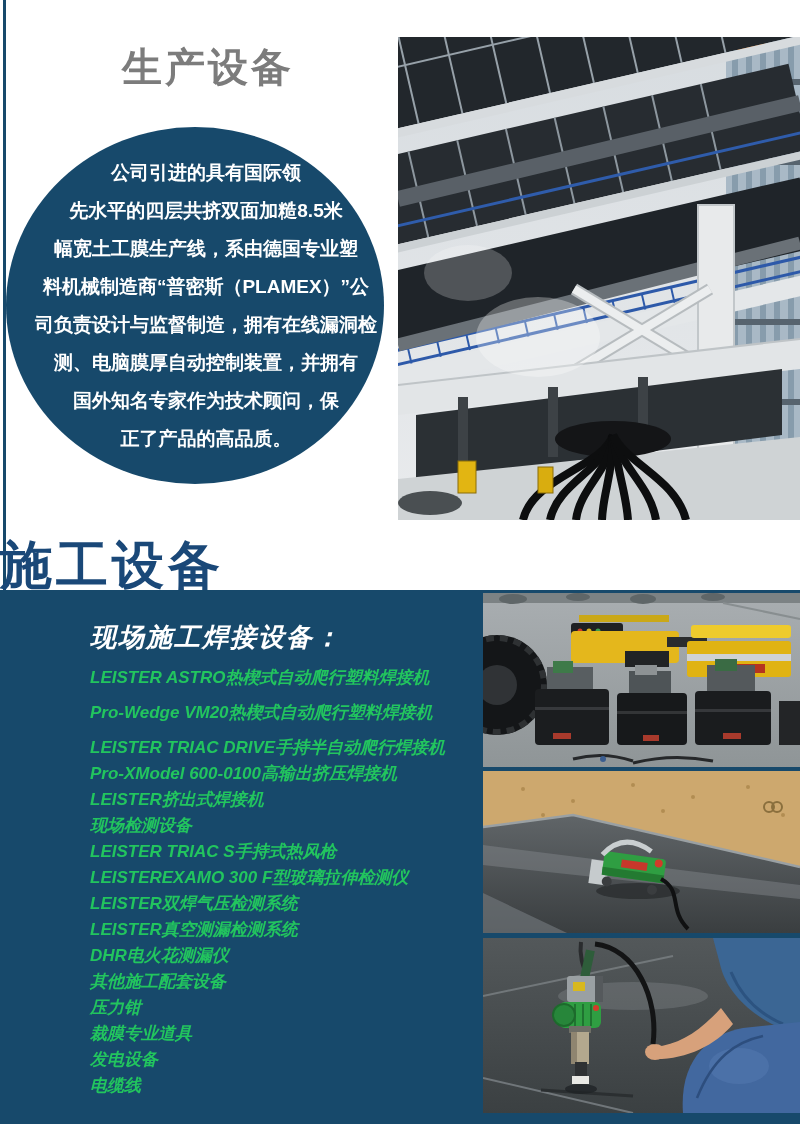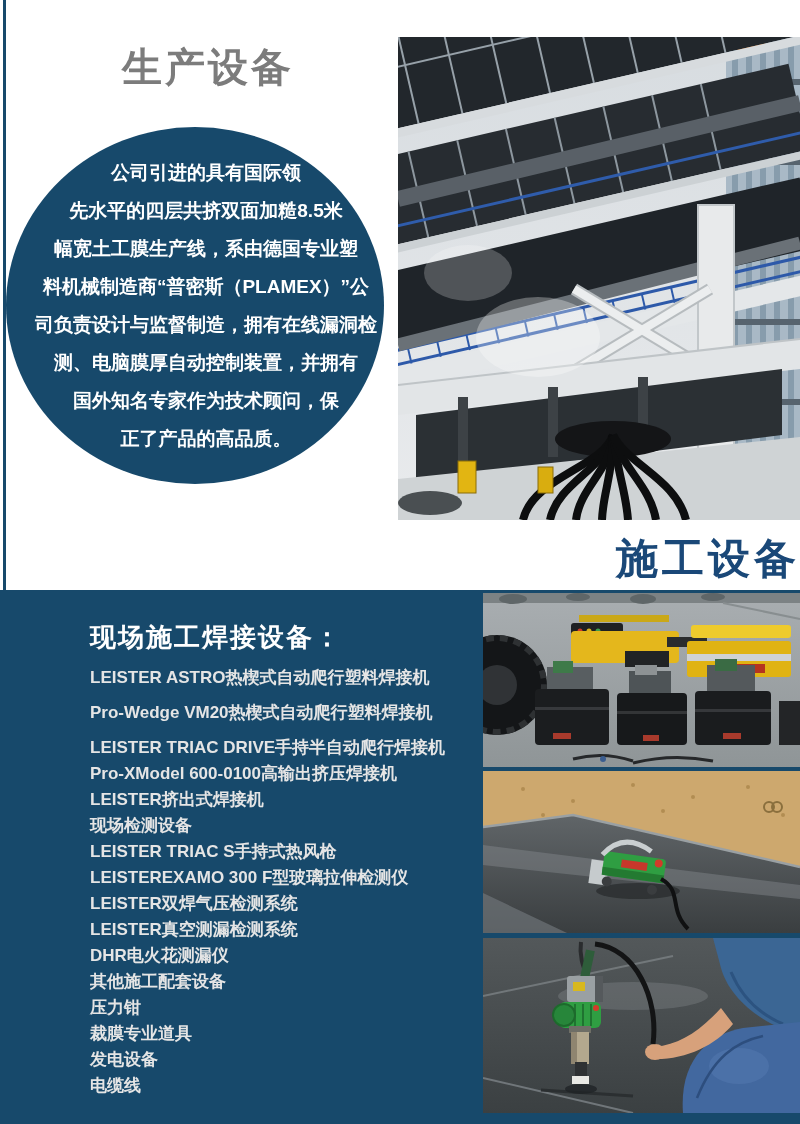--- a/index.html
+++ b/index.html
@@ -24,32 +24,32 @@
   }
   .circle-lines { text-align:center; }
   .circle-line {
     display:block; color:#ffffff; font-weight:bold;
     font-size:19px; line-height:38px; white-space:nowrap;
   }
 
   .factory-photo { position:absolute; left:398px; top:37px; width:402px; height:483px; display:block; }
 
   .cons-title {
-    position:absolute; left:0; top:531px; width:800px; text-align:right;
-    font-size:42px; font-weight:bold; color:#1a4878; letter-spacing:4px;
-  }
-
-  .dark-section { position:absolute; left:0; top:590px; width:800px; height:534px; background:#17496b; }
+    position:absolute; left:0; top:531px; width:800px; text-align:left;
+    font-size:52px; font-weight:bold; color:#1a4878; letter-spacing:4px;
+  }
+
+  .dark-section { position:absolute; left:0; top:590px; width:800px; height:534px; background:#17496b;font-style:italic; }
   .list-heading {
     position:absolute; left:90px; top:30px;
     font-size:26px; font-weight:bold; color:#ffffff; letter-spacing:2px; white-space:nowrap;
   }
   .equip-list { position:absolute; left:90px; top:78px; width:390px; }
   .equip-item {
-    color:#e5e5e5; font-weight:bold; font-size:17px; line-height:20px;
+    color:#22c55e; font-weight:bold; font-size:17px; line-height:20px;
     margin-bottom:6px; white-space:nowrap;
   }
   .equip-item:nth-child(1), .equip-item:nth-child(2) { margin-bottom:15px; }
 
   .photo { position:absolute; left:483px; width:317px; display:block; }
   .photo1 { top:3px;   height:174px; }
   .photo2 { top:181px; height:162px; }
   .photo3 { top:348px; height:175px; }
 </style>
 </head>

